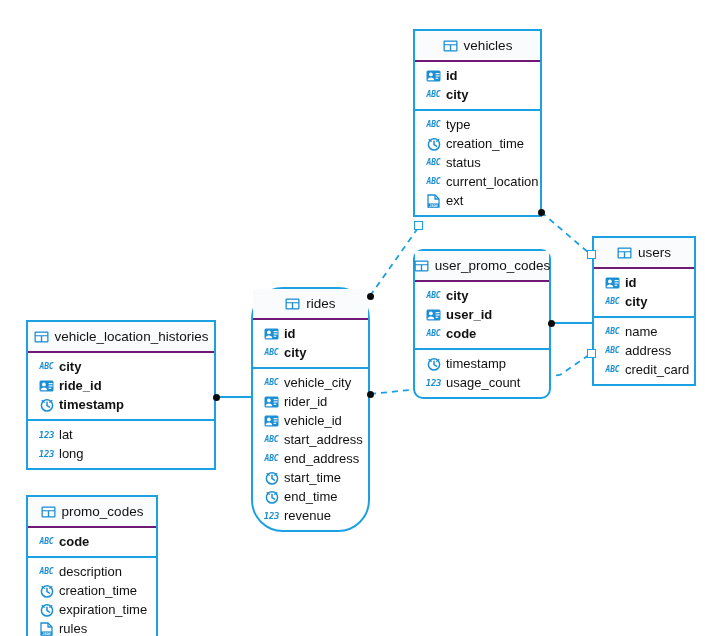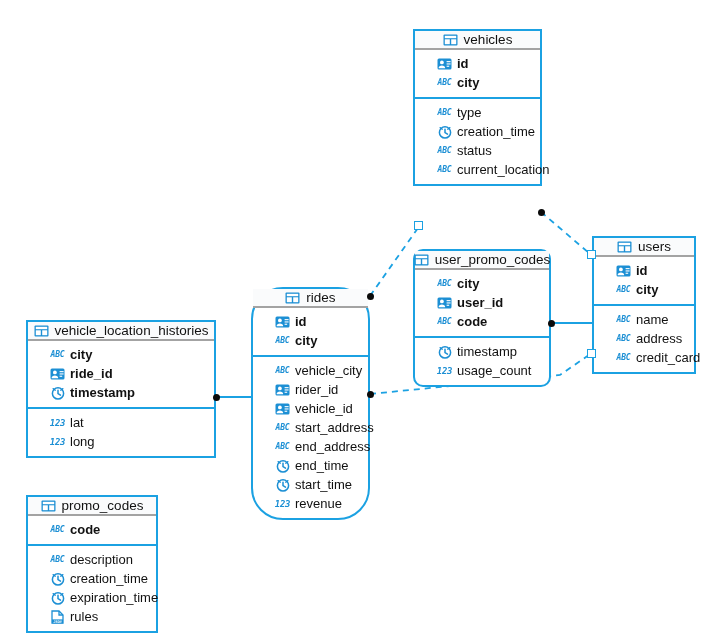--- a/index.html
+++ b/index.html
@@ -30,37 +30,37 @@
   
   .table-node {
     position: absolute;
     box-sizing: border-box;
     border: 2px solid #1ba1e2;
     background: #ffffff;
     z-index: 2;
   }
   .tbl-header {
     box-sizing: border-box;
-    height: 19px;
+    height: 31px;
     background: #fafbfc;
-    border-bottom: 2px solid #a3a3a3;
+    border-bottom: 2px solid #701a75;
     display: flex;
     align-items: center;
     justify-content: center;
     gap: 6px;
     padding: 0 8px;
   }
   .tbl-title {
     font-size: 13.5px;
     color: #111111;
     white-space: nowrap;
     line-height: 1;
   }
   .col-group {
-    padding: 4px 0 5px 16px;
+    padding: 4px 0 5px 5px;
   }
   .col-group + .col-group {
     border-top: 2px solid #1ba1e2;
   }
   .col-row {
     display: flex;
     align-items: center;
     gap: 5px;
     height: 19px;
     padding: 0 7px 0 6px;
@@ -176,20 +176,31 @@
           <span class="col-name">creation_time</span>
         </div>
         <div class="col-row">
           <span class="ticon abc">ABC</span>
           <span class="col-name">status</span>
         </div>
         <div class="col-row">
           <span class="ticon abc">ABC</span>
           <span class="col-name">current_location</span>
         </div>
+        <div class="col-row">
+          <span class="ticon json">
+            <svg width="13" height="14" viewBox="0 0 13 14">
+              <path d="M1 1h7l4 4v8H1z" fill="#fff" stroke="#1c8fd4" stroke-width="1.3"></path>
+              <path d="M8 1v4h4" fill="none" stroke="#1c8fd4" stroke-width="1.3"></path>
+              <rect x="1" y="9.4" width="11" height="3.9" fill="#1c8fd4"></rect>
+              <text x="6.5" y="12.6" font-size="3.4" fill="#fff" text-anchor="middle" font-family="DejaVu Sans Mono, monospace" font-weight="bold">JSON</text>
+            </svg>
+          </span>
+          <span class="col-name">ext</span>
+        </div>
       </div>
     </div>
     <div class="table-node" style="left: 413px; top: 249px; width: 138px; border-radius: 10px;">
       <div class="tbl-header">
         <span class="ticon table">
           <svg width="15" height="12" viewBox="0 0 15 12">
             <rect x="0.5" y="0.5" width="14" height="11" rx="1" fill="#1c8fd4"></rect>
             <rect x="1.8" y="1.8" width="11.4" height="2.4" fill="#fff"></rect>
             <rect x="1.8" y="5.3" width="5" height="4.9" fill="#fff"></rect>
             <rect x="8.2" y="5.3" width="5" height="4.9" fill="#fff"></rect>
@@ -354,31 +365,31 @@
           <span class="col-name">end_address</span>
         </div>
         <div class="col-row">
           <span class="ticon ts">
             <svg width="14" height="14" viewBox="0 0 14 14">
               <circle cx="7" cy="7.4" r="5.6" fill="none" stroke="#1c8fd4" stroke-width="1.5"></circle>
               <path d="M7 4.2V7.6l2.5 1.6" fill="none" stroke="#1c8fd4" stroke-width="1.5" stroke-linecap="round"></path>
               <path d="M2.1 2.6l2.2 1.6M11.9 2.6l-2.2 1.6" stroke="#1c8fd4" stroke-width="1.3" stroke-linecap="round"></path>
             </svg>
           </span>
+          <span class="col-name">start_time</span>
+        </div>
+        <div class="col-row">
+          <span class="ticon ts">
+            <svg width="14" height="14" viewBox="0 0 14 14">
+              <circle cx="7" cy="7.4" r="5.6" fill="none" stroke="#1c8fd4" stroke-width="1.5"></circle>
+              <path d="M7 4.2V7.6l2.5 1.6" fill="none" stroke="#1c8fd4" stroke-width="1.5" stroke-linecap="round"></path>
+              <path d="M2.1 2.6l2.2 1.6M11.9 2.6l-2.2 1.6" stroke="#1c8fd4" stroke-width="1.3" stroke-linecap="round"></path>
+            </svg>
+          </span>
           <span class="col-name">end_time</span>
-        </div>
-        <div class="col-row">
-          <span class="ticon ts">
-            <svg width="14" height="14" viewBox="0 0 14 14">
-              <circle cx="7" cy="7.4" r="5.6" fill="none" stroke="#1c8fd4" stroke-width="1.5"></circle>
-              <path d="M7 4.2V7.6l2.5 1.6" fill="none" stroke="#1c8fd4" stroke-width="1.5" stroke-linecap="round"></path>
-              <path d="M2.1 2.6l2.2 1.6M11.9 2.6l-2.2 1.6" stroke="#1c8fd4" stroke-width="1.3" stroke-linecap="round"></path>
-            </svg>
-          </span>
-          <span class="col-name">start_time</span>
         </div>
         <div class="col-row">
           <span class="ticon num">123</span>
           <span class="col-name">revenue</span>
         </div>
       </div>
     </div>
     <div class="table-node" style="left: 26px; top: 320px; width: 190px;">
       <div class="tbl-header">
         <span class="ticon table">

